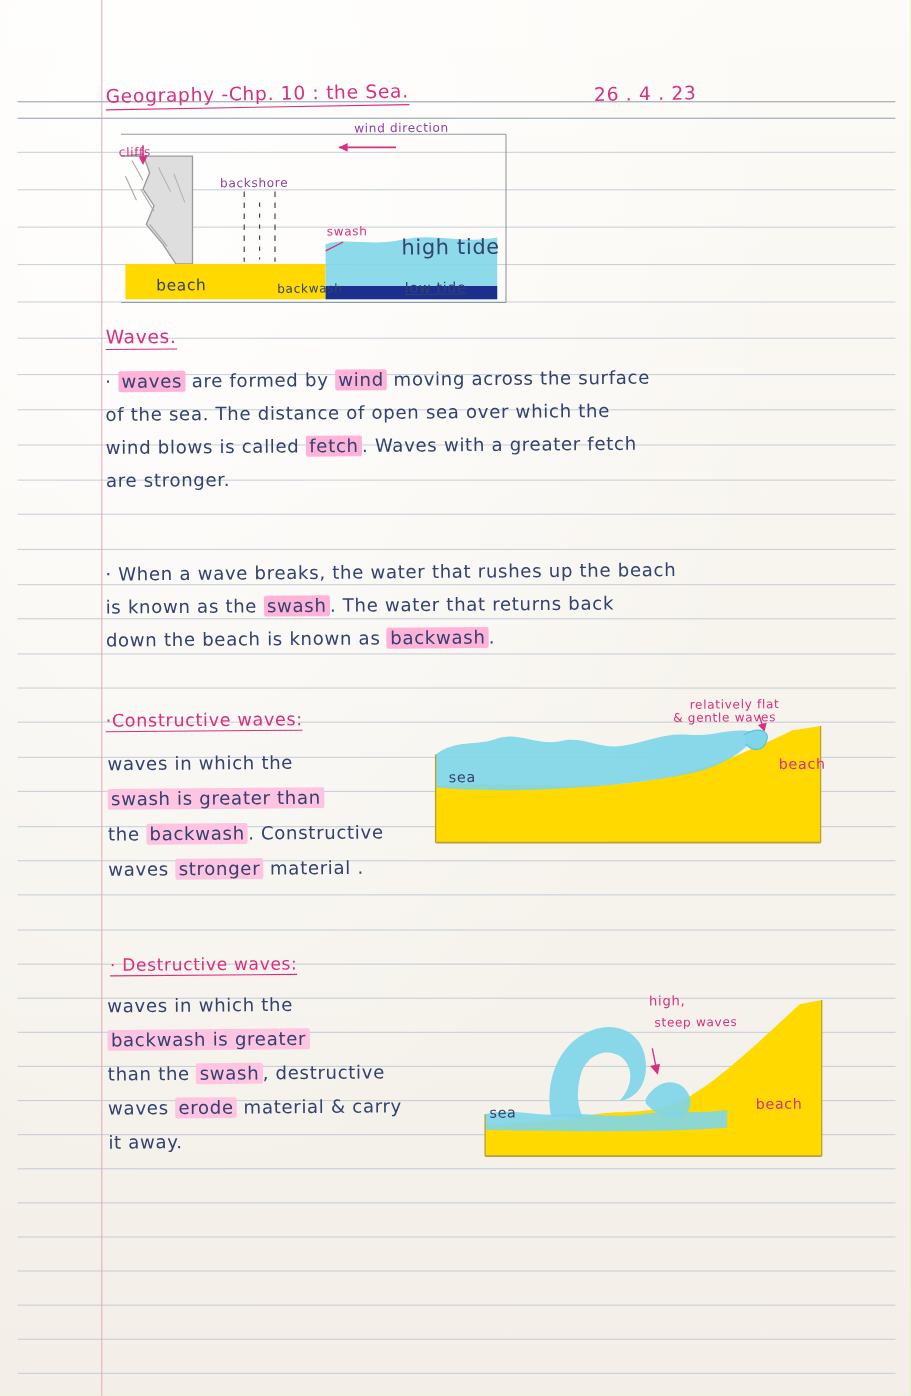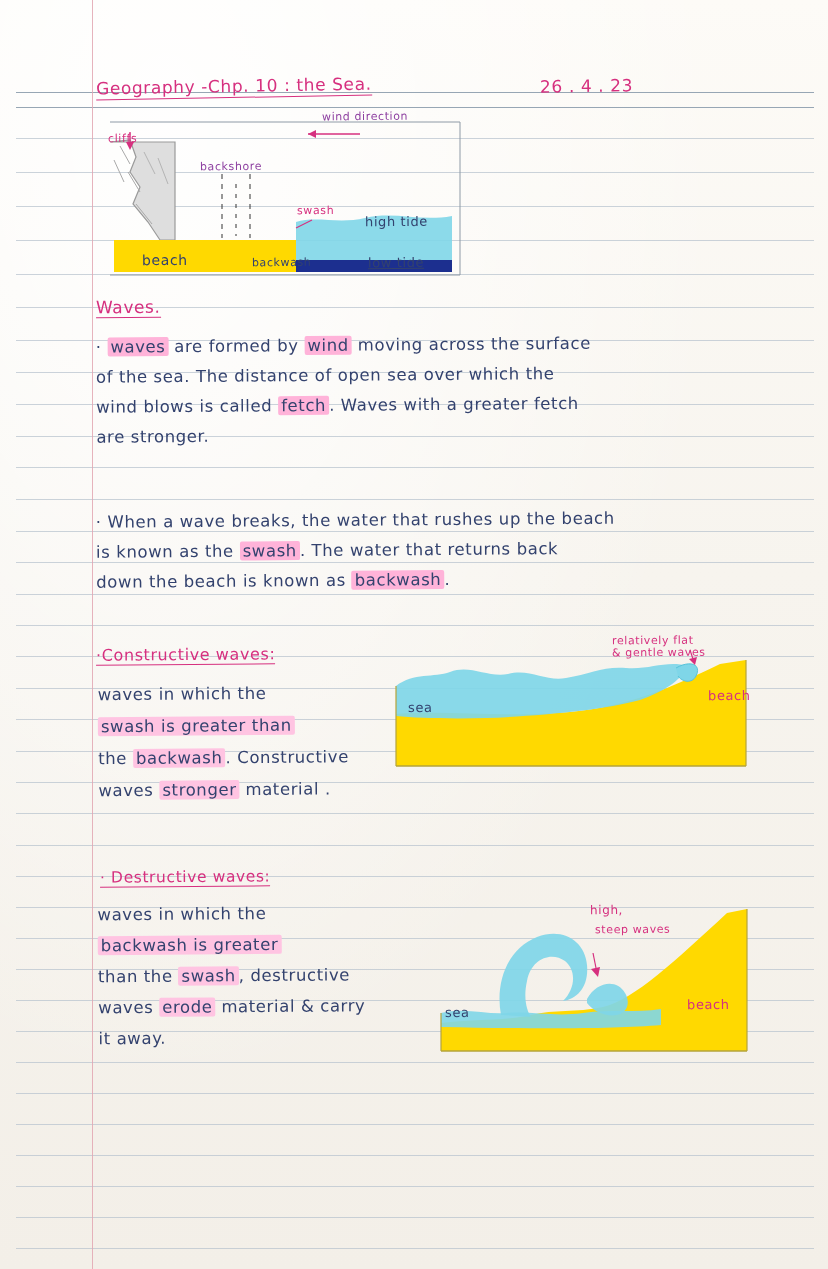--- a/index.html
+++ b/index.html
@@ -162,21 +162,21 @@
       <line x1="30" y1="20" x2="30" y2="36" stroke="#d6307f" stroke-width="1.4"></line>
       <path d="M30,38 L26,30 L34,30 Z" fill="#d6307f"></path>
 
       <line x1="212" y1="108" x2="196" y2="116" stroke="#d6307f" stroke-width="1.2"></line>
     </svg>
 
     <div class="lbl hand ink-pink" style="left:8px; top:20px;">cliffs</div>
     <div class="lbl hand ink-purple tiny" style="left:222px; top:-2px;">wind direction</div>
     <div class="lbl hand ink-purple" style="left:100px; top:48px;">backshore</div>
     <div class="lbl hand ink-pink" style="left:197px; top:92px;">swash</div>
-    <div class="lbl hand ink-blue" style="left:265px; top:102px; font-size:13px;">high tide</div>
+    <div class="lbl hand ink-blue" style="left:265px; top:102px; font-size:19px;">high tide</div>
     <div class="lbl hand ink-blue" style="left:268px; top:143px; font-size:13px;text-decoration:underline;">low tide</div>
     <div class="lbl hand ink-blue" style="left:42px; top:140px; font-size:14px;">beach</div>
     <div class="lbl hand ink-blue" style="left:152px; top:144px; font-size:11px;">backwash</div>
   </div>
 
   <div class="para hand ink-pink" style="left:96px; top:292px; font-size:17px;">
     <span style="border-bottom:1.5px solid #d6307f;margin-top:14px;">Waves.</span>
   </div>
 
   <div class="para hand ink-blue" style="left:96px; top:330px; width:680px;">
@@ -216,21 +216,21 @@
 
       <line x1="6" y1="118" x2="356" y2="118" stroke="#b5a33a" stroke-width="1.5"></line>
       <line x1="6" y1="38" x2="6" y2="118" stroke="#b5a33a" stroke-width="1.2"></line>
       <line x1="356" y1="12" x2="356" y2="118" stroke="#b5a33a" stroke-width="1.2"></line>
 
       <line x1="300" y1="2" x2="304" y2="14" stroke="#d6307f" stroke-width="1.2"></line>
       <path d="M305,17 L299,11 L307,9 Z" fill="#d6307f"></path>
     </svg>
     <div class="lbl hand ink-blue" style="left:18px; top:52px; font-size:13px;">sea</div>
     <div class="lbl hand ink-pink" style="left:318px; top:40px; font-size:13px;">beach</div>
-    <div class="lbl hand ink-pink tiny" style="left:222px; top:-14px;">relatively flat</div>
+    <div class="lbl hand ink-pink tiny" style="left:237px; top:-14px;">relatively flat</div>
     <div class="lbl hand ink-pink tiny" style="left:222px; top:-2px;">&amp; gentle waves</div>
   </div>
 
   <div class="para hand ink-pink" style="left:100px; top:862px; font-size:15.5px;">
     <span style="border-bottom:1.2px solid #d6307f;">· Destructive waves:</span>
   </div>
 
   <div class="para hand ink-blue" style="left:98px; top:898px; width:330px; line-height:31px;">
     <div>waves in which the</div>
     <div><span class="hl-pink-soft">backwash is greater</span></div>

